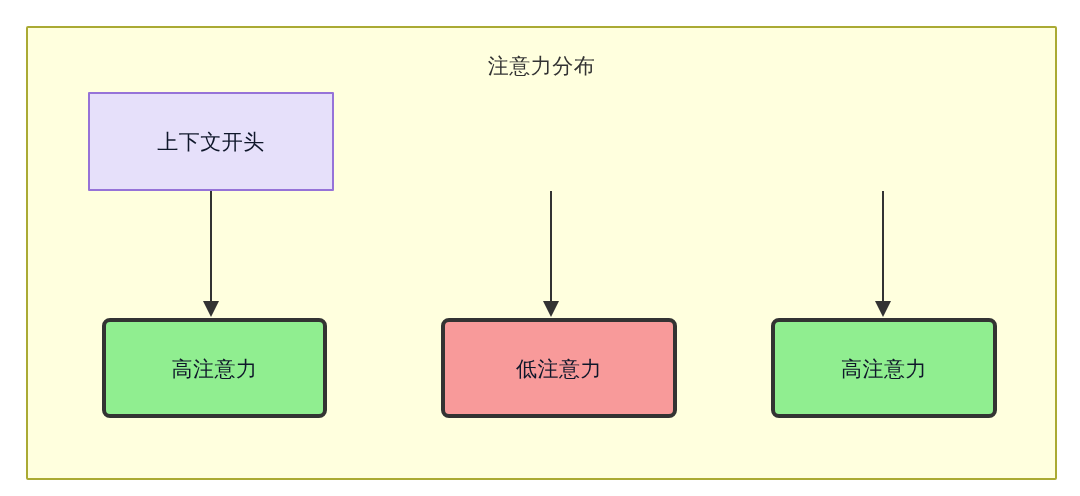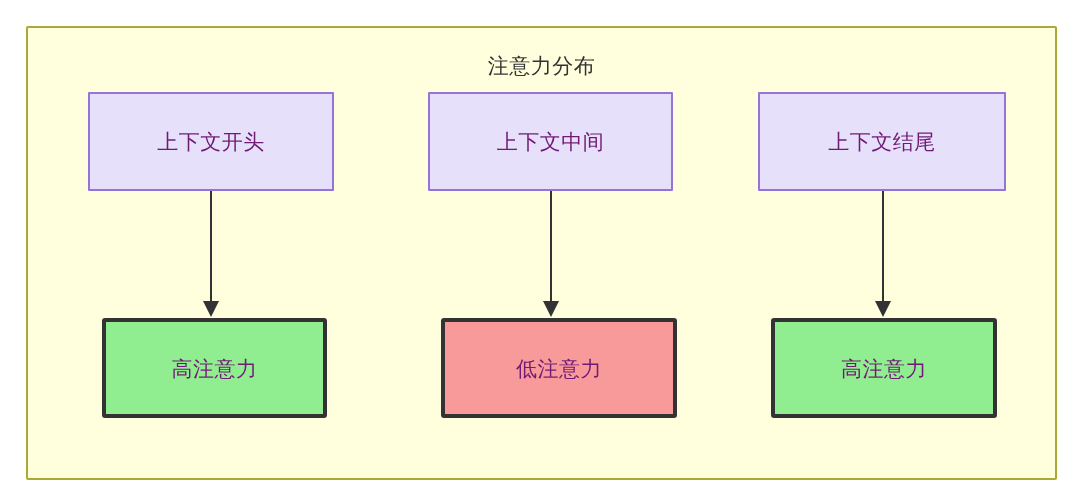--- a/index.html
+++ b/index.html
@@ -48,39 +48,39 @@
     margin-top: 15px;
   }
 
   
   .node {
     position: absolute;
     box-sizing: border-box;
     display: flex;
     align-items: center;
     justify-content: center;
-    color: #701a75;
+    color: #0f172a;
     font-size: 21px;
     line-height: 1;
     letter-spacing: 0.5px;
     white-space: nowrap;
   }
 
   
   .node.context {
     background: #e6e0fa;
     border: 2px solid #9673d8;
     border-radius: 1px;
     height: 99px;
   }
 
   
   .node.attention {
     border: 4px solid #333333;
-    border-radius: 3px;
+    border-radius: 8px;
     height: 100px;
   }
   .node.attention.high { background: #90ee90; }
   .node.attention.low  { background: #f89a9a; }
 
   
   #node-context-start { left: 88px;  top: 92px;  width: 246px; }
   #node-context-mid   { left: 428px; top: 92px;  width: 245px; }
   #node-context-end   { left: 758px; top: 92px;  width: 248px; }
 
@@ -113,27 +113,21 @@
 <div id="stage">
 
   <div class="subgraph">
     <div class="subgraph-title">注意力分布</div>
   </div>
 
   <div class="node context" id="node-context-start">
     <span>上下文开头</span>
   </div>
 
-  <div class="node context" id="node-context-mid">
-    <span>上下文中间</span>
-  </div>
 
-  <div class="node context" id="node-context-end">
-    <span>上下文结尾</span>
-  </div>
 
   <div class="node attention high" id="node-attention-1">
     <span>高注意力</span>
   </div>
 
   <div class="node attention low" id="node-attention-2">
     <span>低注意力</span>
   </div>
 
   <div class="node attention high" id="node-attention-3">

